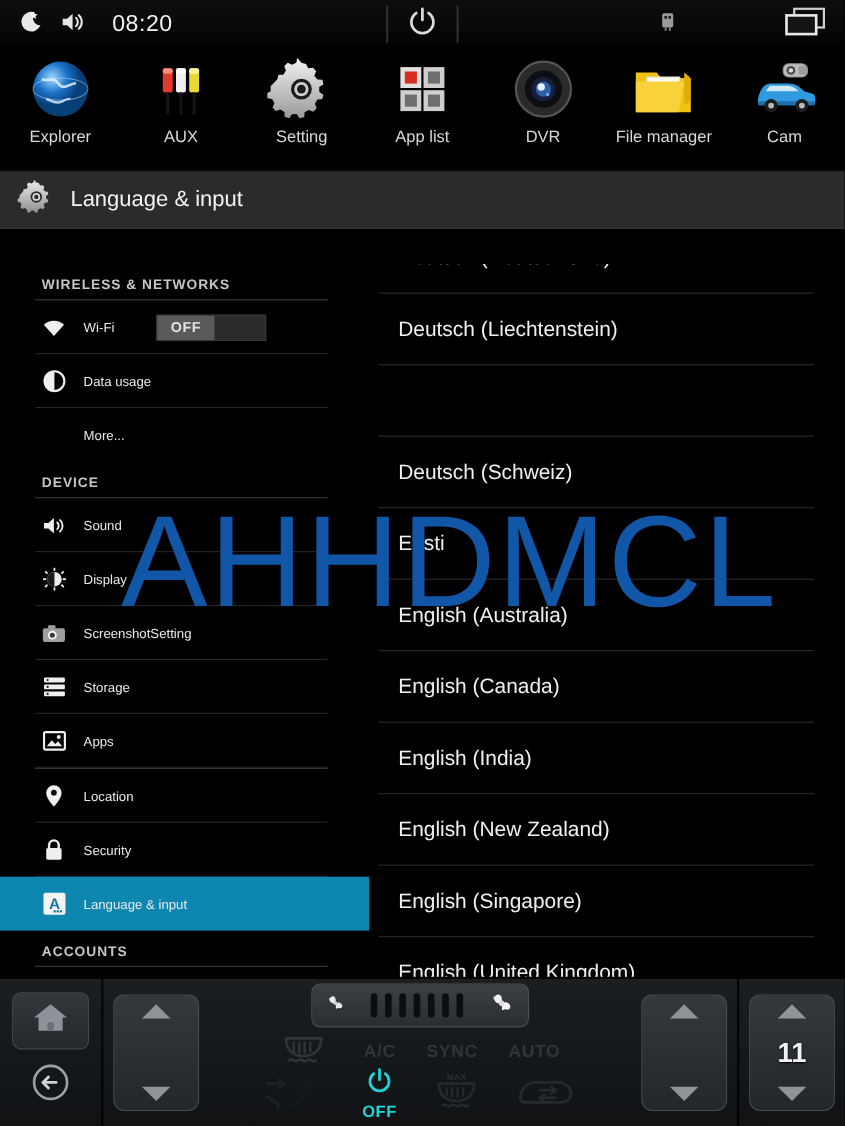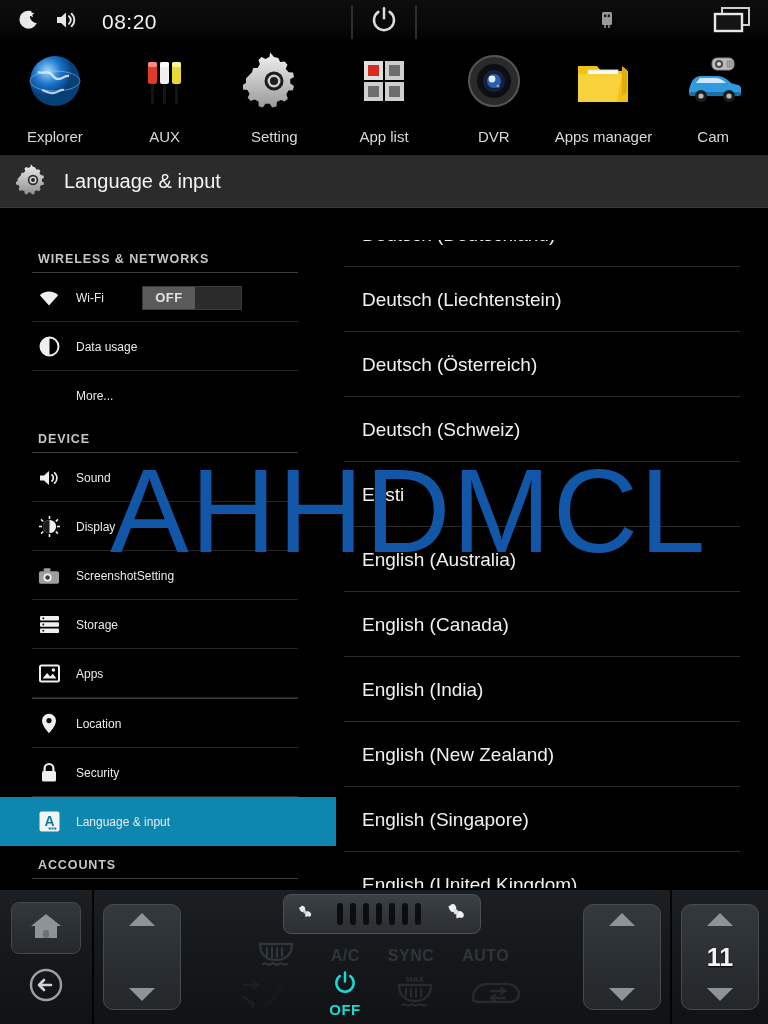--- a/index.html
+++ b/index.html
@@ -47,21 +47,20 @@
   .dock {
     position: absolute; top: 44px; left: 0;
     width: 768px; height: 112px;
     background: #000;
     display: flex; align-items: flex-start;
   }
   .dock-item {
     flex: 1 1 0;
     display: flex; flex-direction: column; align-items: center;
     padding-top: 6px;
-    gap: 12px;
   }
   .dock-icon { width: 62px; height: 62px; position: relative; }
   .dock-label {
     margin-top: 4px; color: #d8d8d8; font-size: 15px;
     text-shadow: 0 1px 2px #000; white-space: nowrap;
   }
   .dock-sep {
     position: absolute; bottom: 0; left: 0; width: 768px; height: 1px;
     background: #262626;
   }
@@ -379,21 +378,21 @@
 
     <div class="dock-item">
       <div class="dock-icon">
         <svg width="62" height="62" viewBox="0 0 62 62">
           <path d="M6 16h19l4 5h27v31H6z" fill="#f2c211"></path>
           <rect x="16" y="20" width="30" height="22" fill="#fbfbf0" stroke="#d9d9c8"></rect>
           <path d="M6 24h44l-5 28H6z" fill="#f7d23a"></path>
           <path d="M50 16v30l5-4V20z" fill="#e0ad0c"></path>
         </svg>
       </div>
-      <div class="dock-label">Apps manager</div>
+      <div class="dock-label">File manager</div>
     </div>
 
     <div class="dock-item">
       <div class="dock-icon">
         <svg width="62" height="62" viewBox="0 0 62 62">
           <rect x="30" y="8" width="22" height="12" rx="5" fill="#bdbdbd" stroke="#8c8c8c"></rect>
           <circle cx="37" cy="14" r="4" fill="#4a4a4a"></circle>
           <circle cx="37" cy="14" r="2" fill="#dcdcdc"></circle>
           <rect x="44" y="10" width="8" height="8" rx="2" fill="#9c9c9c"></rect>
           <path d="M7 40c2-9 5-13 11-14h17c6 0 10 3 14 7l7 2c2 .5 3 2 3 4v5H7z" fill="#2f9ae0"></path>
@@ -593,21 +592,20 @@
 
         <div class="lang-row">
           <span class="lang-text">Deutsch (Deutschland)</span>
           <span class="rowline"></span>
         </div>
         <div class="lang-row">
           <span class="lang-text">Deutsch (Liechtenstein)</span>
           <span class="rowline"></span>
         </div>
         <div class="lang-row">
-          <span class="lang-text">Deutsch (Österreich)</span>
           <span class="rowline"></span>
         </div>
         <div class="lang-row">
           <span class="lang-text">Deutsch (Schweiz)</span>
           <span class="rowline"></span>
         </div>
         <div class="lang-row">
           <span class="lang-text">Eesti</span>
           <span class="rowline"></span>
         </div>

